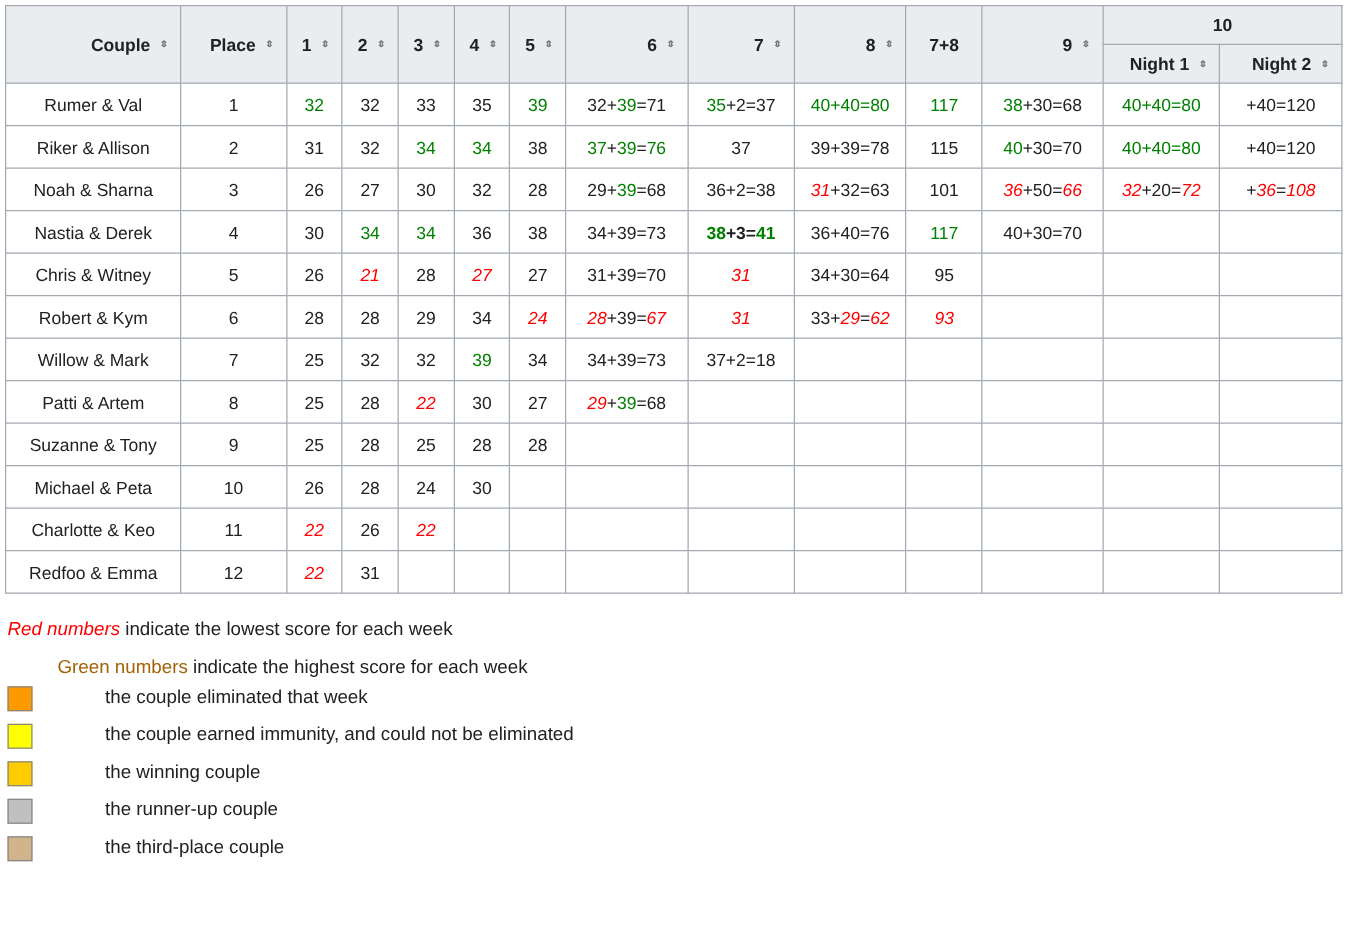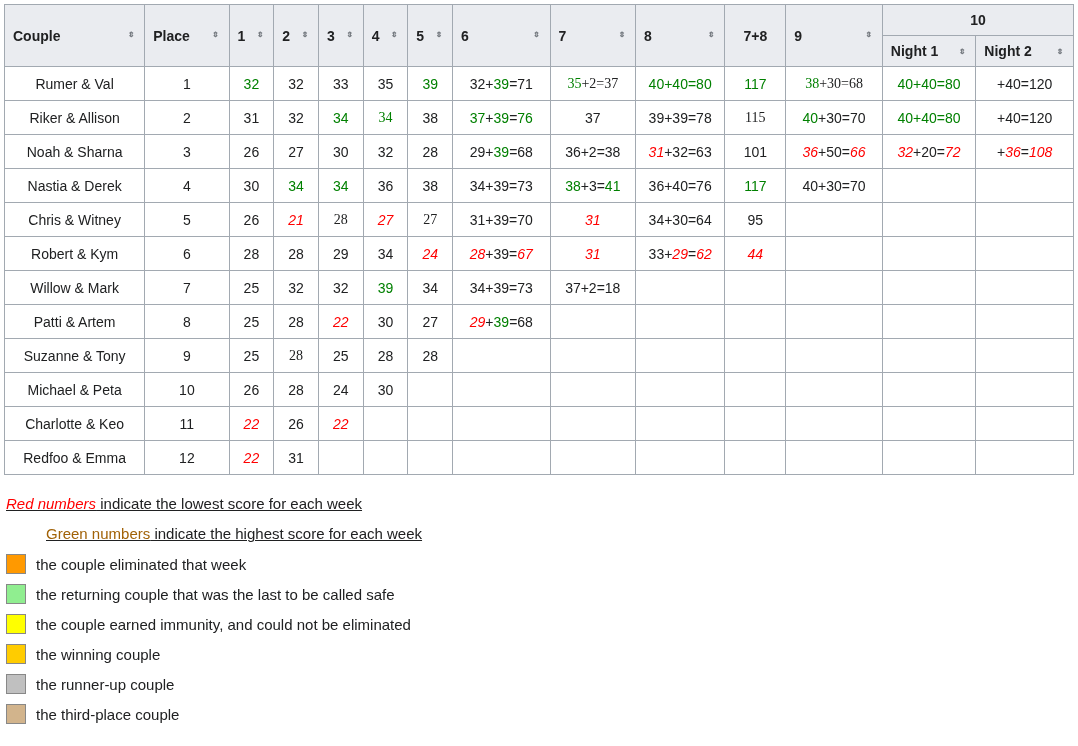--- a/index.html
+++ b/index.html
@@ -37,21 +37,21 @@
   }
   table.scores thead th {
     background: #eaecf0;
     font-weight: bold;
     height: 30px;
     color: #202122;
   }
   .hcell {
     display: flex;
     align-items: center;
-    justify-content: space-between;
+    justify-content: flex-end;
     padding: 0 8px;
     height: 100%;
     box-sizing: border-box;
   }
   .hcell.center {
     justify-content: center;
   }
   .hcell .lbl { white-space: nowrap; }
   .sorticon {
     display: inline-block;
@@ -72,45 +72,45 @@
     white-space: nowrap;
   }
   td.couple {
     text-align: center;
     padding: 0 6px;
   }
   
   .bg-none   { background: #ffffff; }
   .bg-grey   { background: #c0c0c0; }
   .bg-orange { background: #ff9900; }
-  .bg-green  { background: #90ee90; font-family: Liberation Serif, serif; }
-  .bg-yellow { background: #ffff00; }
+  .bg-green  { background: #90ee90; }
+  .bg-yellow { background: #ffff00; font-weight: bold; }
   .bg-gold   { background: #ffcc00; }
   .bg-silver { background: #c0c0c0; }
   .bg-bronze { background: #d2b48c; }
   
   .t-red   { color: #ff0000; font-style: italic; }
   .t-green { color: #008000; }
   .t-black { color: #202122; }
 
   
   #legend {
     margin: 14px 0 0 6px;
     font-size: 15px;
     color: #202122;
   }
   .legend-row {
     display: flex;
-    align-items: center;
+    align-items: flex-start;
     height: 30px;
+    gap: 48px;
   }
   .legend-text-row {
     height: 30px;
     line-height: 30px;
-    text-decoration: underline;
   }
   .swatch {
     width: 20px;
     height: 20px;
     border: 1px solid #888;
     margin-right: 10px;
     flex: 0 0 auto;
     box-sizing: border-box;
   }
   .legend-red   { color: #ff0000; font-style: italic; }
@@ -343,21 +343,21 @@
           <td class="cell couple">Robert &amp; Kym</td>
           <td class="cell">6</td>
           <td class="cell bg-none"><span class="t-black">28</span></td>
           <td class="cell bg-none"><span class="t-black">28</span></td>
           <td class="cell bg-none"><span class="t-black">29</span></td>
           <td class="cell bg-none"><span class="t-black">34</span></td>
           <td class="cell bg-none"><span class="t-red">24</span></td>
           <td class="cell bg-none"><span class="t-red">28</span><span class="t-black">+39=</span><span class="t-red">67</span></td>
           <td class="cell bg-none"><span class="t-red">31</span></td>
           <td class="cell bg-none"><span class="t-black">33+</span><span class="t-red">29</span><span class="t-black">=</span><span class="t-red">62</span></td>
-          <td class="cell bg-orange"><span class="t-red">44</span></td>
+          <td class="cell bg-orange"><span class="t-red">93</span></td>
           <td class="cell bg-grey"></td>
           <td class="cell bg-grey"></td>
           <td class="cell bg-grey"></td>
         </tr>
         <tr>
           <td class="cell couple">Willow &amp; Mark</td>
           <td class="cell">7</td>
           <td class="cell bg-none"><span class="t-black">25</span></td>
           <td class="cell bg-none"><span class="t-black">32</span></td>
           <td class="cell bg-none"><span class="t-black">32</span></td>
@@ -453,24 +453,20 @@
         </tr>
       </tbody>
   </table>
 
   <div id="legend">
       <div class="legend-text-row"><span class="legend-red">Red numbers</span><span> indicate the lowest score for each week</span></div>
       <div class="legend-text-row"><span class="legend-green">Green numbers</span><span> indicate the highest score for each week</span></div>
       <div class="legend-row">
         <span class="swatch" style="background: rgb(255, 153, 0);"></span>
         <span>the couple eliminated that week</span>
-      </div>
-      <div class="legend-row">
-        <span class="swatch" style="background: rgb(144, 238, 144);"></span>
-        <span>the returning couple that was the last to be called safe</span>
       </div>
       <div class="legend-row">
         <span class="swatch" style="background: rgb(255, 255, 0);"></span>
         <span>the couple earned immunity, and could not be eliminated</span>
       </div>
       <div class="legend-row">
         <span class="swatch" style="background: rgb(255, 204, 0);"></span>
         <span>the winning couple</span>
       </div>
       <div class="legend-row">

